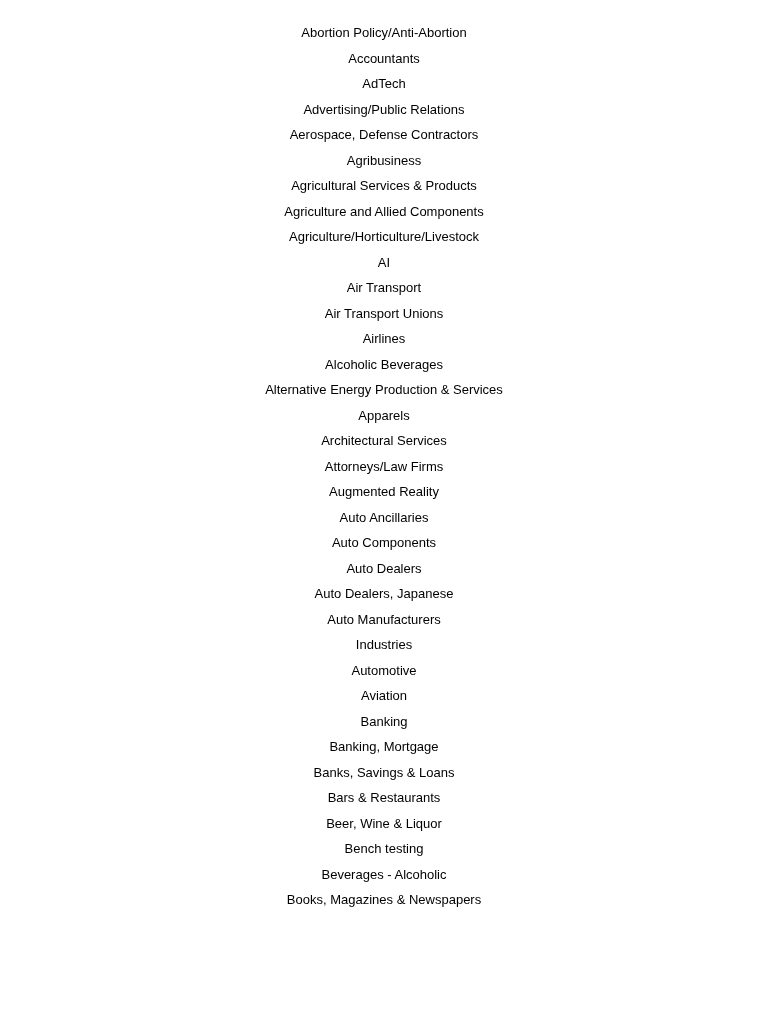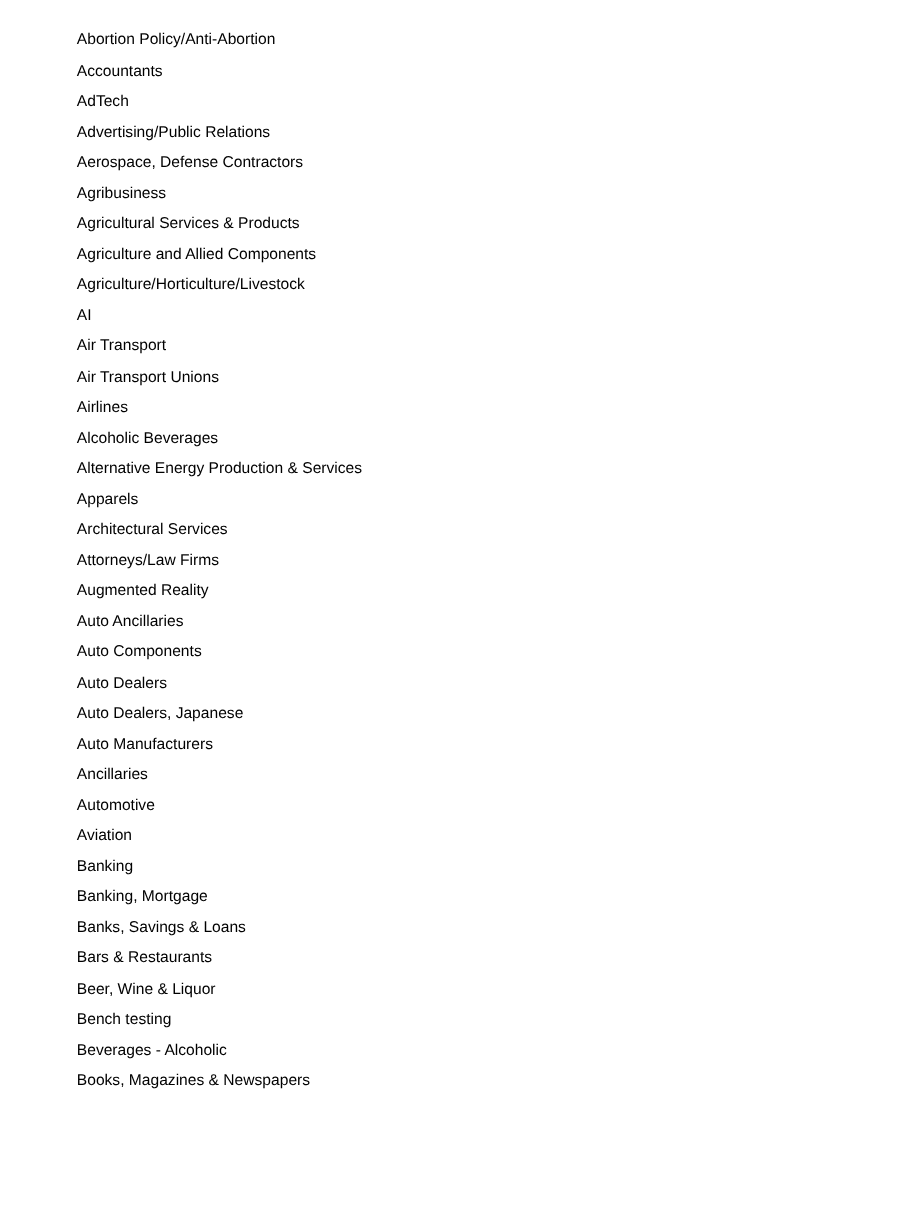--- a/index.html
+++ b/index.html
@@ -17,20 +17,21 @@
       padding: 20px 64px;
     }
     .list-container {
       display: flex;
       flex-direction: column;
     }
     .list-item {
       padding: 3px 0;
       line-height: 1.5;
       cursor: pointer;
+      text-align: center;
     }
   </style>
 </head>
 <body>
 
 <div class="list-container">
 <div class="list-item">Abortion Policy/Anti-Abortion</div>
     <div class="list-item">Accountants</div>
     <div class="list-item">AdTech</div>
     <div class="list-item">Advertising/Public Relations</div>
@@ -47,21 +48,21 @@
     <div class="list-item">Alternative Energy Production &amp; Services</div>
     <div class="list-item">Apparels</div>
     <div class="list-item">Architectural Services</div>
     <div class="list-item">Attorneys/Law Firms</div>
     <div class="list-item">Augmented Reality</div>
     <div class="list-item">Auto Ancillaries</div>
     <div class="list-item">Auto Components</div>
     <div class="list-item">Auto Dealers</div>
     <div class="list-item">Auto Dealers, Japanese</div>
     <div class="list-item">Auto Manufacturers</div>
-    <div class="list-item">Ancillaries</div>
+    <div class="list-item">Industries</div>
     <div class="list-item">Automotive</div>
     <div class="list-item">Aviation</div>
     <div class="list-item">Banking</div>
     <div class="list-item">Banking, Mortgage</div>
     <div class="list-item">Banks, Savings &amp; Loans</div>
     <div class="list-item">Bars &amp; Restaurants</div>
     <div class="list-item">Beer, Wine &amp; Liquor</div>
     <div class="list-item">Bench testing</div>
     <div class="list-item">Beverages - Alcoholic</div>
     <div class="list-item">Books, Magazines &amp; Newspapers</div>

